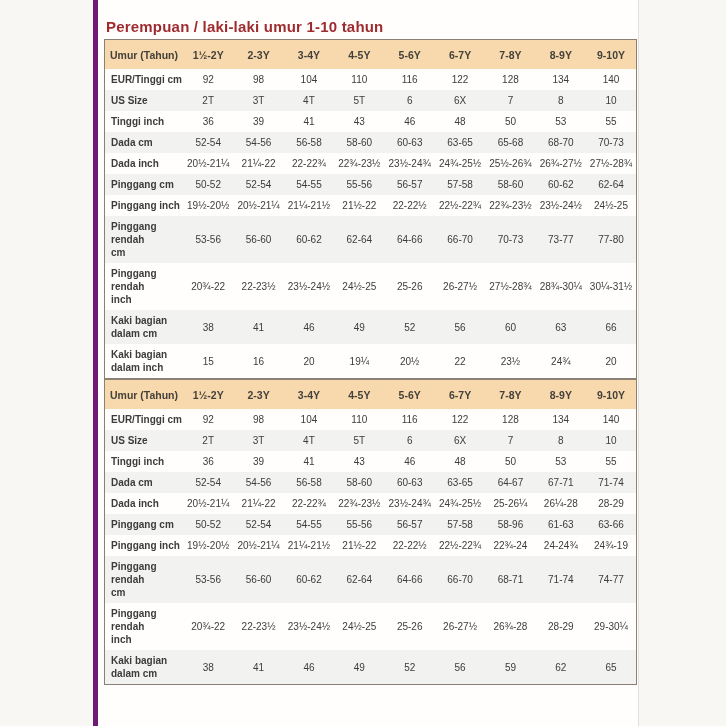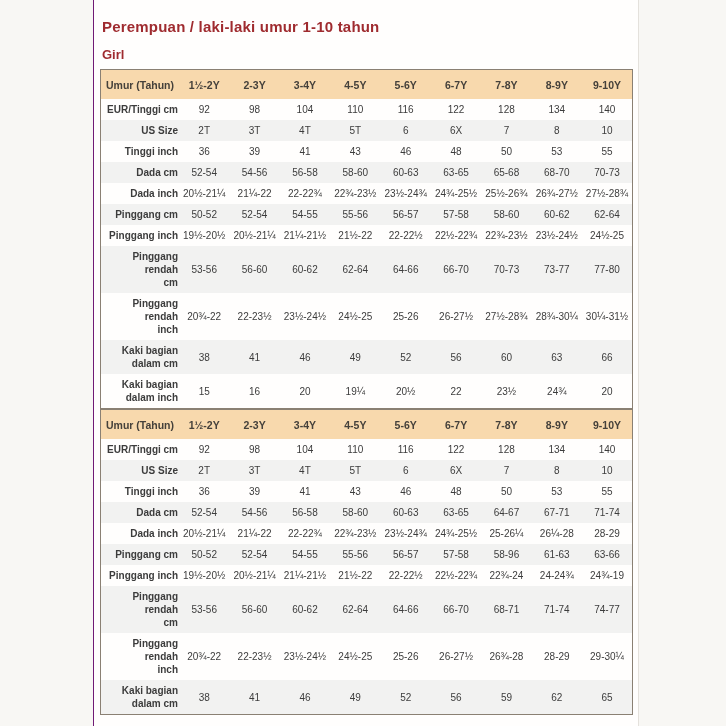--- a/index.html
+++ b/index.html
@@ -12,21 +12,21 @@
     -webkit-font-smoothing: antialiased;
   }
   .page {
     position: absolute;
     left: 93px;
     top: 0;
     width: 546px;
     height: 726px;
     box-sizing: border-box;
     background: #fffefd;
-    border-left: 1px solid #701a75;
+    border-left: 5px solid #701a75;
     border-right: 1px solid #e4e1dc;
     padding: 12px 4px 0 4px;
   }
   .title {
     color: var(--accent, #9f2b2f);
     font-size: 15px;
     font-weight: bold;
     letter-spacing: 0.2px;
     margin: 6px 0 4px 4px;
   }
@@ -47,21 +47,21 @@
     background: var(--header-bg, #f8d9ad);
     color: #45413b;
     font-size: 10.5px;
     font-weight: bold;
     height: 25px;
     padding: 2px 0;
     overflow: hidden;
   }
   table.size-table thead th:first-child { width: 78px; }
   table.size-table tbody th.rowlabel {
-    text-align: right;
+    text-align: left;
     font-size: 10px;
     font-weight: bold;
     color: #3c3c3c;
     padding: 4px 1px 4px 6px;
     line-height: 1.3;
     white-space: pre-line;
   }
   table.size-table tbody td {
     text-align: center;
     font-size: 10px;
@@ -72,21 +72,20 @@
   table.size-table tbody tr:nth-child(even) { background: var(--stripe, #f2f2f1); }
 </style>
 </head>
 <body>
 
 <div class="page">
 
   <h1 class="title">Perempuan / laki-laki umur 1-10 tahun</h1>
 
   <section>
-    <h2 class="section-title">Girl</h2>
     <table class="size-table">
       <thead>
           <tr>
             <th>Umur (Tahun)</th>
             <th>1½-2Y</th>
             <th>2-3Y</th>
             <th>3-4Y</th>
             <th>4-5Y</th>
             <th>5-6Y</th>
             <th>6-7Y</th>

